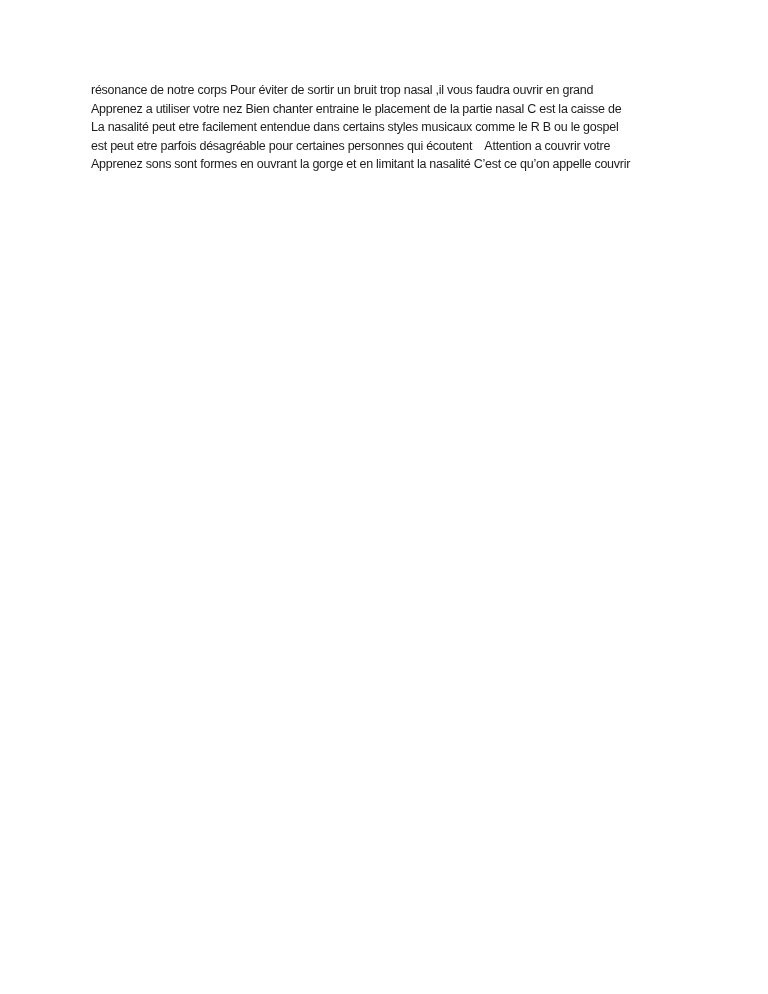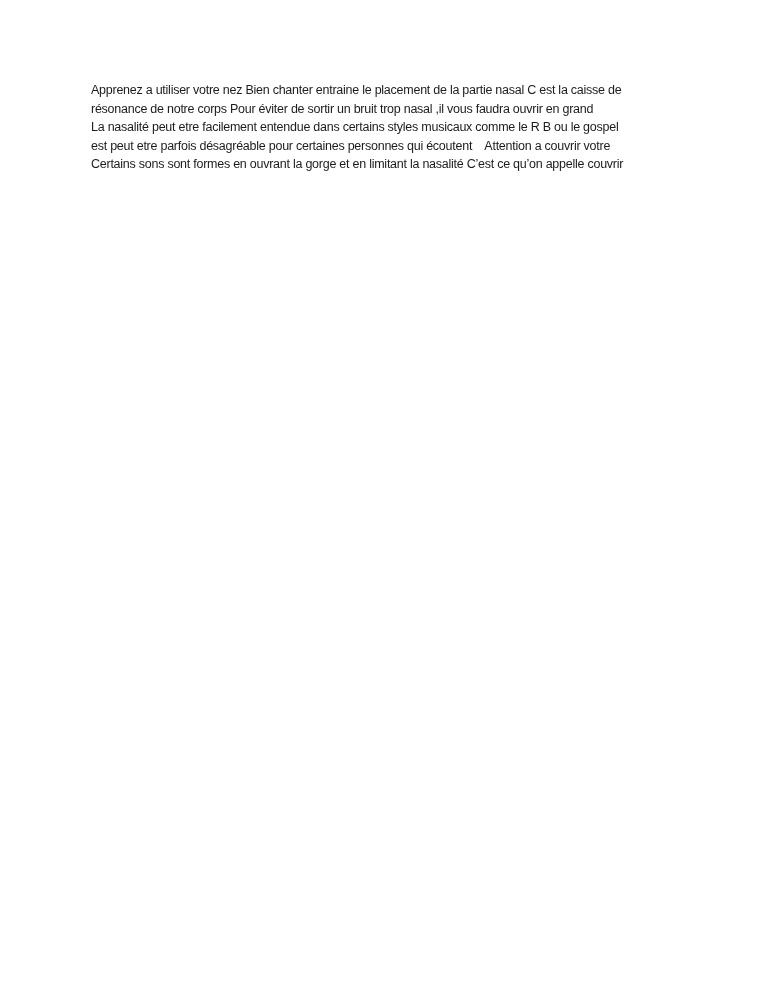--- a/index.html
+++ b/index.html
@@ -28,19 +28,19 @@
   .line {
     white-space: pre; 
     height: 18.6px;
   }
 </style>
 </head>
 <body>
 
 <div class="page">
   <div class="paragraph">
+    <div class="line">résonance de notre corps Pour éviter de sortir un bruit trop nasal ,il vous faudra ouvrir en grand</div>
     <div class="line">Apprenez a utiliser votre nez Bien chanter entraine le placement de la partie nasal C est la caisse de</div>
-    <div class="line">résonance de notre corps Pour éviter de sortir un bruit trop nasal ,il vous faudra ouvrir en grand</div>
     <div class="line">La nasalité peut etre facilement entendue dans certains styles musicaux comme le R B ou le gospel</div>
     <div class="line">est peut etre parfois désagréable pour certaines personnes qui écoutent    Attention a couvrir votre</div>
-    <div class="line">Certains sons sont formes en ouvrant la gorge et en limitant la nasalité C’est ce qu’on appelle couvrir</div>
+    <div class="line">Apprenez sons sont formes en ouvrant la gorge et en limitant la nasalité C’est ce qu’on appelle couvrir</div>
   </div>
 </div>
 
 </body></html>

